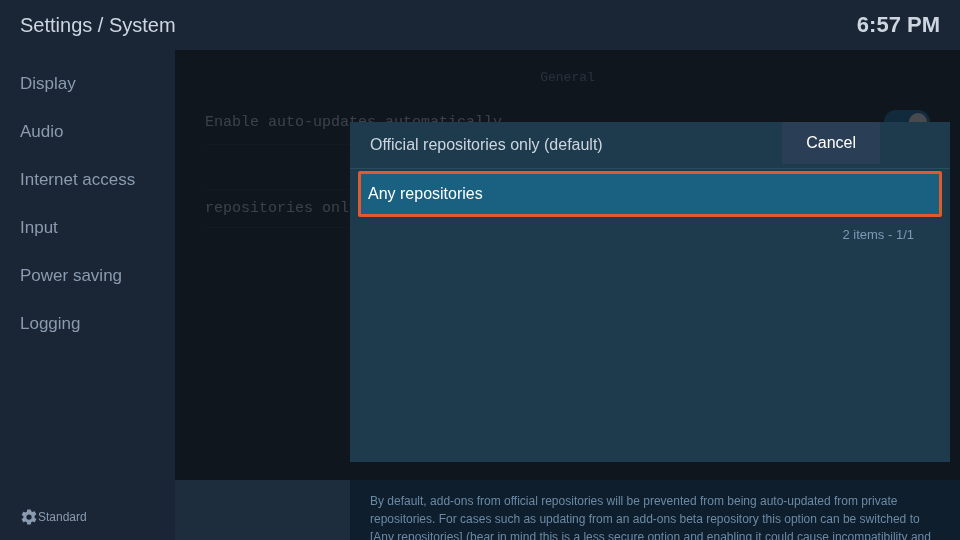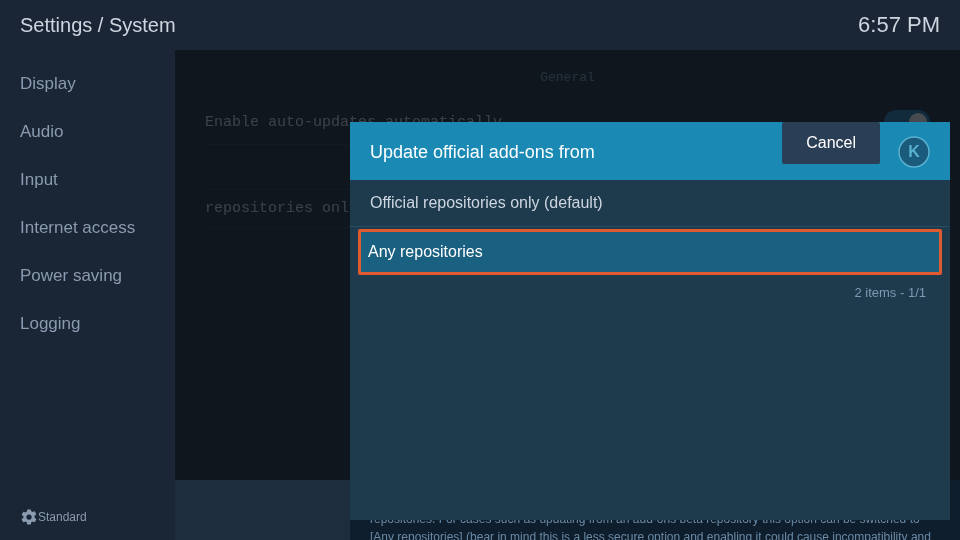--- a/index.html
+++ b/index.html
@@ -25,21 +25,21 @@
     }
 
     .header-title {
       font-size: 20px;
       font-weight: 300;
       color: #cdd6e0;
     }
 
     .header-time {
       font-size: 22px;
-      font-weight: 400;
+      font-weight: 700;
       color: #cdd6e0;
     }
 
     
     .main-layout {
       display: flex;
       height: 490px;
     }
 
     
@@ -214,21 +214,21 @@
       font-size: 16px;
       border: none;
       cursor: pointer;
       z-index: 30;
       border-radius: 2px;
     }
 
     
     .items-count {
       text-align: right;
-      padding: 8px 24px;
+      padding: 8px 36px;
       font-size: 13px;
       color: #7a9ab5;
     }
 
     
     .info-bar {
       position: absolute;
       bottom: 0;
       left: 175px;
       right: 0;
@@ -249,22 +249,22 @@
 <div class="header">
   <span class="header-title">Settings / System</span>
   <span class="header-time">6:57 PM</span>
 </div>
 
 <div class="main-layout">
 
   <div class="sidebar">
     <div class="sidebar-item">Display</div>
     <div class="sidebar-item">Audio</div>
+    <div class="sidebar-item">Internet access</div>
     <div class="sidebar-item">Input</div>
-    <div class="sidebar-item">Internet access</div>
     <div class="sidebar-item">Power saving</div>
     <div class="sidebar-item">Logging</div>
 
     <div class="sidebar-footer">
       <svg class="gear-icon" viewBox="0 0 24 24" xmlns="http://www.w3.org/2000/svg">
         <path fill="#8a9bb0" d="M12 15.5A3.5 3.5 0 0 1 8.5 12 3.5 3.5 0 0 1 12 8.5a3.5 3.5 0 0 1 3.5 3.5 3.5 3.5 0 0 1-3.5 3.5m7.43-2.92c.04-.34.07-.69.07-1.08s-.03-.74-.07-1.08l2.11-1.63c.19-.15.24-.42.12-.64l-2-3.46c-.12-.22-.39-.3-.61-.22l-2.49 1c-.52-.4-1.08-.73-1.69-.98l-.38-2.65C14.46 2.18 14.25 2 14 2h-4c-.25 0-.46.18-.49.42l-.38 2.65c-.61.25-1.17.58-1.69.98l-2.49-1c-.23-.09-.49 0-.61.22l-2 3.46c-.13.22-.07.49.12.64L4.57 11c-.04.34-.07.67-.07 1s.03.74.07 1.08l-2.11 1.66c-.19.15-.25.42-.12.64l2 3.46c.12.22.39.3.61.22l2.49-1c.52.4 1.08.73 1.69.98l.38 2.65c.03.24.24.42.49.42h4c.25 0 .46-.18.49-.42l.38-2.65c.61-.25 1.17-.58 1.69-.98l2.49 1c.23.09.49 0 .61-.22l2-3.46c.12-.22.07-.49-.12-.64l-2.11-1.66z"></path>
       </svg>
       <span>Standard</span>
     </div>
   </div>
@@ -284,28 +284,20 @@
       <div class="bg-row">
         <span class="repo-text">repositories only (default)</span>
       </div>
     </div>
 
     <div class="modal-backdrop"></div>
 
     <button class="cancel-btn">Cancel</button>
 
     <div class="dialog">
-      <div class="dialog-header">
-        <span class="dialog-title">Update official add-ons from</span>
-
-        <svg class="kodi-logo" viewBox="0 0 32 32" xmlns="http://www.w3.org/2000/svg">
-          <circle cx="16" cy="16" r="15" fill="#1a5a7a" stroke="#5ab0d0" stroke-width="1.5"></circle>
-          <text x="16" y="21" text-anchor="middle" fill="#5ab0d0" font-size="16" font-weight="bold" font-family="Arial">K</text>
-        </svg>
-      </div>
 
       <div class="dialog-body">
 
         <div class="option-row">Official repositories only (default)</div>
 
         <div class="option-row selected">Any repositories</div>
 
         <div class="items-count">2 items - 1/1</div>
       </div>
     </div>

